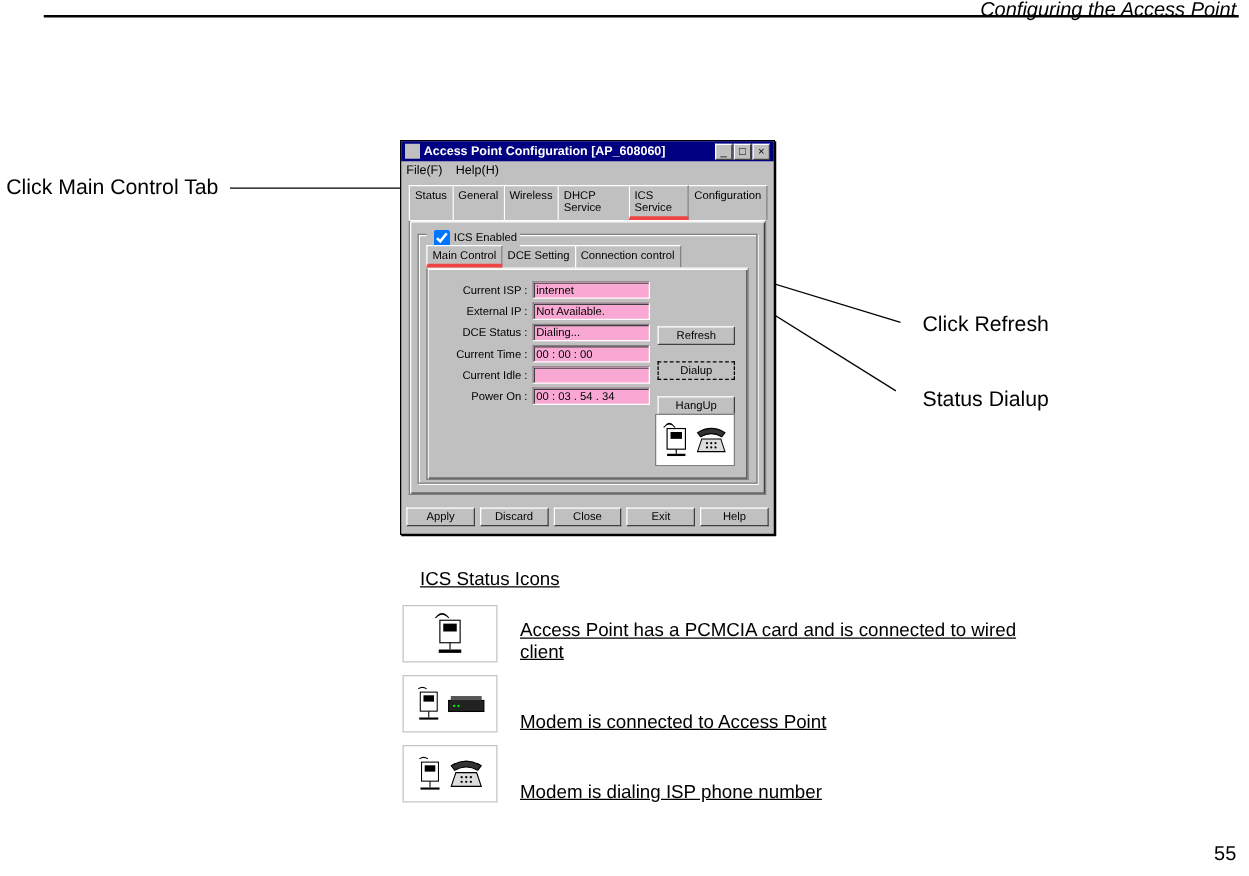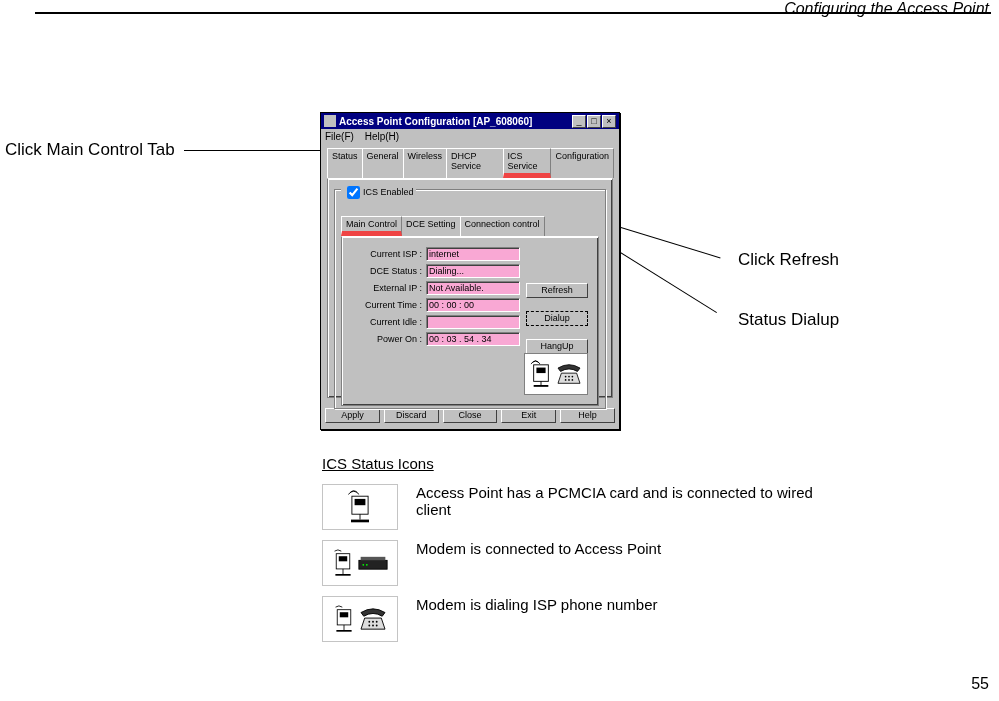--- a/index.html
+++ b/index.html
@@ -100,21 +100,21 @@
     border: 1px solid #808080;
     border-top-color: #fff;
     border-left-color: #fff;
     border-bottom: none;
     margin-right: -1px;
   }
   .tab.active {
     background: #c0c0c0;
     position: relative;
     z-index: 2;
-    border-bottom: 5px solid #ef4444;
+    border-bottom: 3px solid #ef4444;
   }
   .panel {
     border: 1px solid #808080;
     border-top-color: #fff;
     border-left-color: #808080;
     padding: 6px;
     background: #c0c0c0;
     position: relative;
     box-shadow: inset 1px 1px 0 #fff, inset -1px -1px 0 #404040;
   }
@@ -205,25 +205,27 @@
 
   .icons-section {
     position: absolute;
     left: 322px;
     top: 455px;
   }
   .icons-heading {
     font-size: 15px;
     text-decoration: underline;
     margin-bottom: 12px;
+    margin-left: 14px;
   }
   .icon-row {
     display: flex;
-    align-items: flex-start;
+    align-items: flex-end;
     margin-bottom: 10px;
+    text-decoration: underline;
   }
   .icon-box {
     width: 76px; height: 46px;
     background: #fff;
     border: 1px solid #c4c4c4;
     margin-right: 18px;
     display: flex; align-items: center; justify-content: center;
     gap: 4px;
   }
   .icon-desc {
@@ -263,42 +265,42 @@
     <div class="client">
       <div class="tabs">
         <div class="tab">Status</div>
         <div class="tab">General</div>
         <div class="tab">Wireless</div>
         <div class="tab">DHCP Service</div>
         <div class="tab active">ICS Service</div>
         <div class="tab">Configuration</div>
       </div>
       <div class="panel" style="height:220px;">
-        <div class="group" style="padding:22px 6px 2px 6px;">
+        <div class="group" style="padding:4px 6px 2px 6px;">
           <span class="group-label">
             <label class="chk"><input type="checkbox" checked="" style=""><span>ICS Enabled</span></label>
           </span>
           <div class="subtabs">
             <div class="tab active">Main Control</div>
             <div class="tab">DCE Setting</div>
             <div class="tab">Connection control</div>
           </div>
           <div class="panel" style="height:170px;">
             <div class="form">
               <div class="row">
                 <label>Current ISP :</label>
                 <div class="field">internet</div>
               </div>
               <div class="row">
+                <label>External IP :</label>
+                <div class="field">Not Available.</div>
+              </div>
+              <div class="row">
                 <label>DCE Status :</label>
                 <div class="field">Dialing...</div>
-              </div>
-              <div class="row">
-                <label>External IP :</label>
-                <div class="field">Not Available.</div>
               </div>
               <div class="row">
                 <label>Current Time :</label>
                 <div class="field">00 : 00 : 00</div>
               </div>
               <div class="row">
                 <label>Current Idle :</label>
                 <div class="field"></div>
               </div>
               <div class="row">

